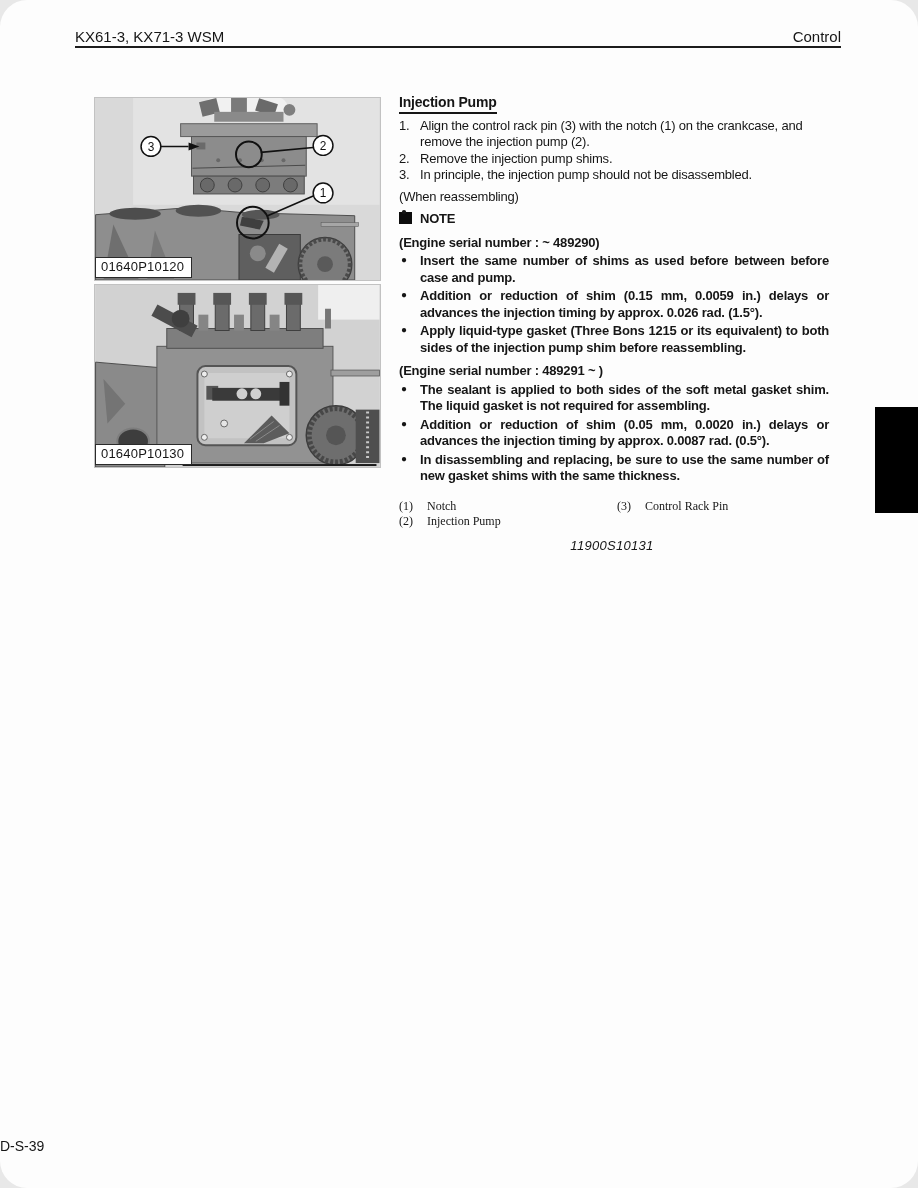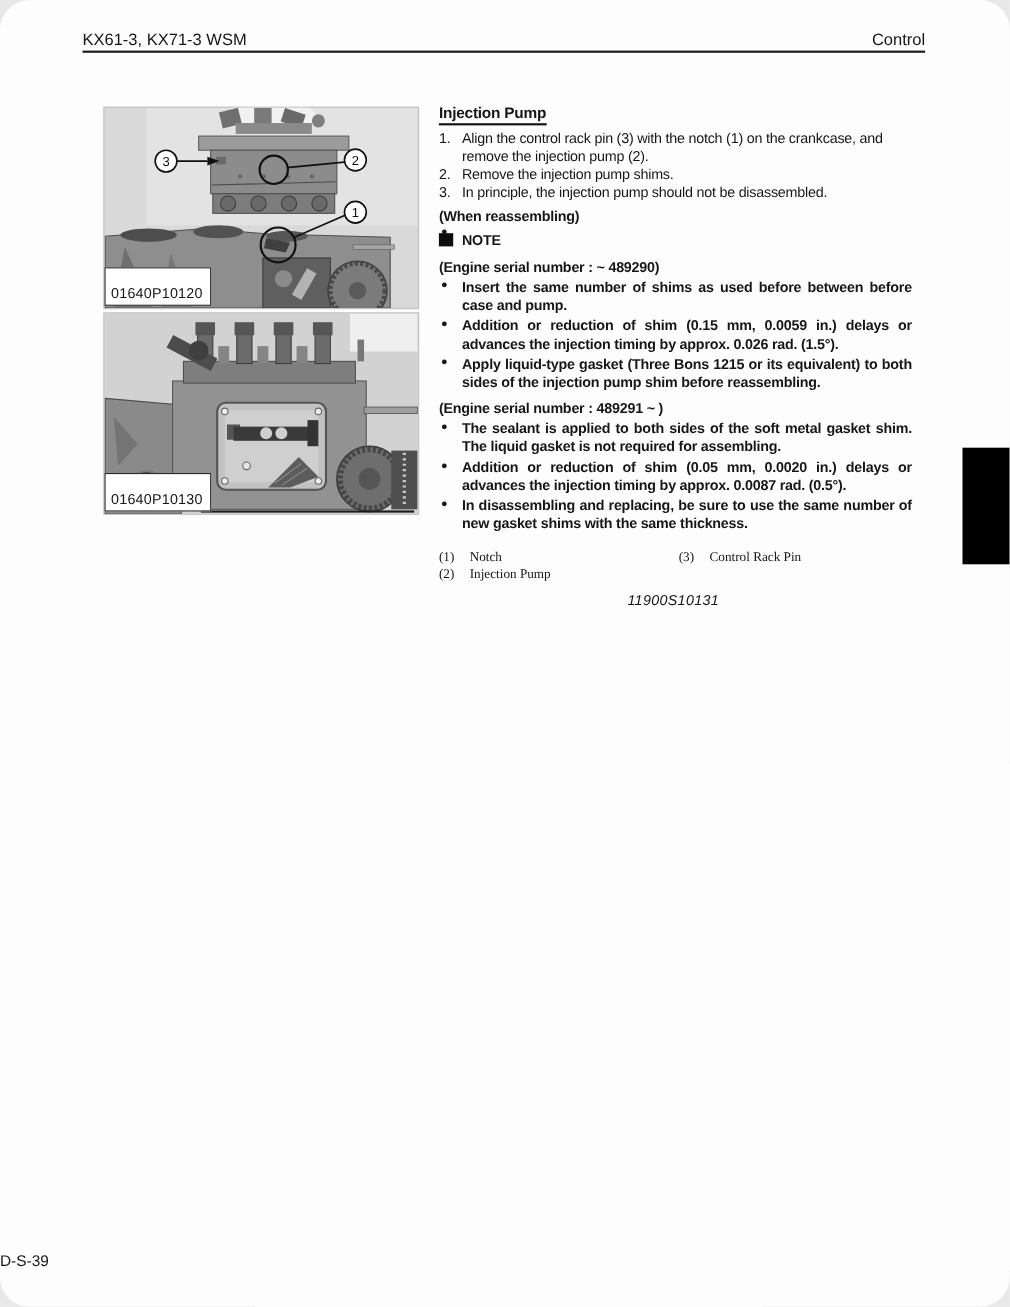--- a/index.html
+++ b/index.html
@@ -24,33 +24,33 @@
   .side-tab { position: absolute; left: 875px; top: 407px; width: 43px; height: 106px; background: #000; }
 
   
   .photo { position: absolute; left: 94px; width: 287px; height: 184px; border: 1px solid #c2c2c2; background: #d9d9d9; }
   .photo-1 { top: 97px; }
   .photo-2 { top: 284px; }
   .photo svg { display: block; width: 100%; height: 100%; }
   .photo-caption {
     position: absolute; left: 0; bottom: 2px;
     background: #fff; border: 1px solid #2a2a2a;
-    font-size: 13px; line-height: 16px; padding: 15px 7px 2px 5px;
+    font-size: 13px; line-height: 16px; padding: 1px 7px 2px 5px;
     letter-spacing: 0.2px;
   }
 
   
   .col {
     position: absolute; left: 399px; top: 94px; width: 430px;
     font-size: 13px; line-height: 16.5px; letter-spacing: -0.2px;
   }
   .title { font-weight: bold; font-size: 14px; display: inline-block; border-bottom: 2px solid #161616; padding-bottom: 1px; margin-bottom: 4px; }
   .step   { position: relative; padding-left: 21px; }
   .step .num { position: absolute; left: 0; }
-  .sub-head { font-weight: bold; margin-top: 5px; }
+  .sub-head { font-weight: normal; margin-top: 5px; }
   .b-item { position: relative; padding-left: 21px; }
   .b-item .marker { position: absolute; left: 2px; top: -1px; font-size: 10px; }
   .bold-list .b-item { font-weight: bold; text-align: justify; margin-top: 2px; }
   .note-line { font-weight: bold; margin-top: 6px; }
   .note-square { display: inline-block; width: 13px; height: 12px; background: #0d0d0d; margin-right: 8px; vertical-align: -1px; }
   .serial-head { font-weight: bold; margin-top: 7px; }
 
   .legend { position: relative; margin-top: 14px; font-size: 12px; line-height: 15.5px; letter-spacing: 0; height: 34px; }
   .legend-col-right { position: absolute; left: 218px; top: 0; }
   .legend-row { white-space: nowrap; font-family: Liberation Serif, serif; }

